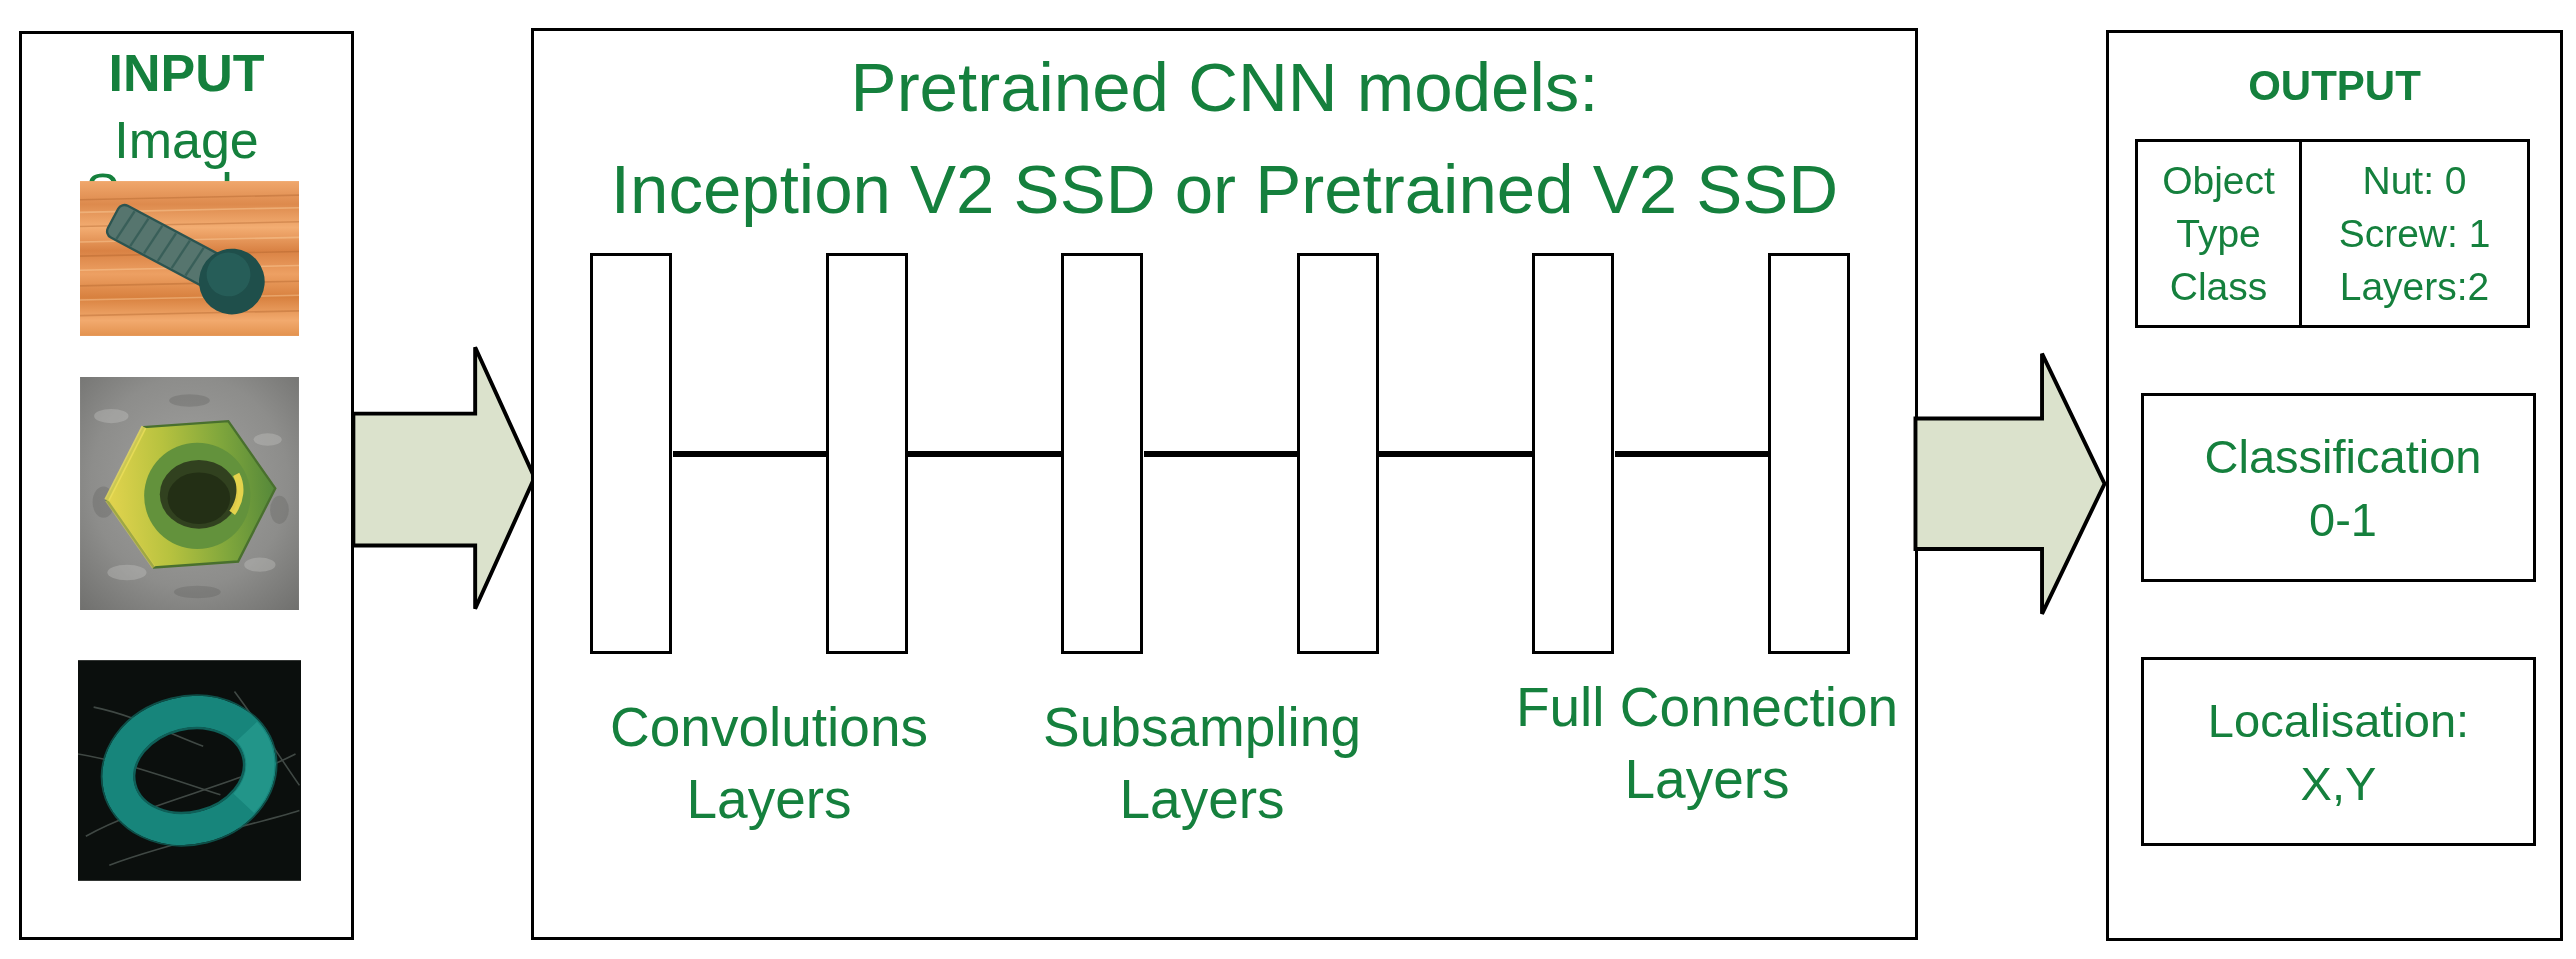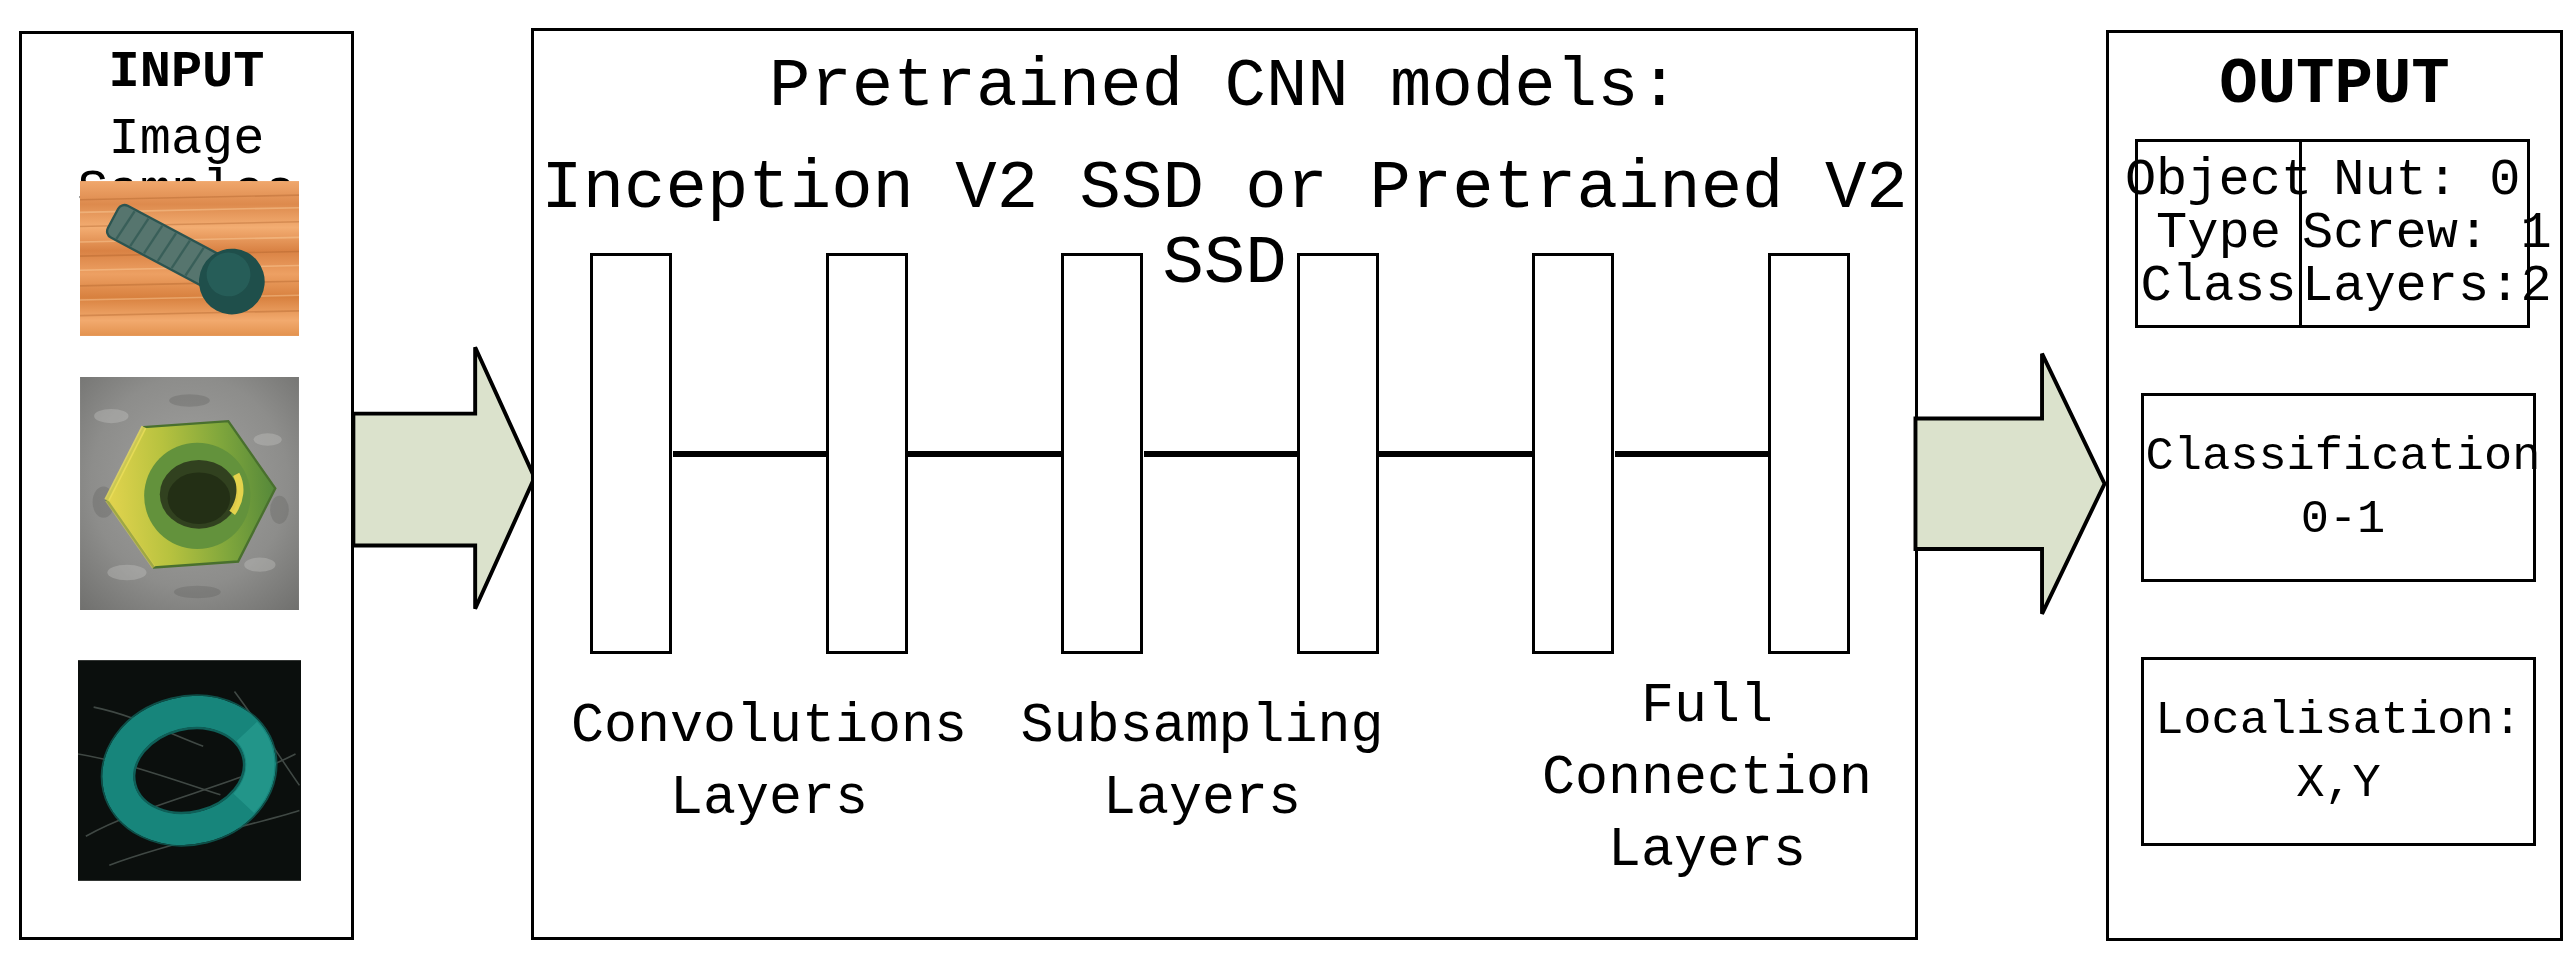--- a/index.html
+++ b/index.html
@@ -1,21 +1,21 @@
 <!DOCTYPE html>
 <html style="font-size:12.5px"><head>
 <meta charset="utf-8">
 <style>
   html,body{margin:0;padding:0;background:#ffffff;}
   .canvas{
     position:relative;
     width:2576px;height:959px;
     background:#ffffff;
-    font-family:Liberation Mono, monospace;
-    color:#000000;
+    font-family:Liberation Sans, sans-serif;
+    color:#15803d;
     overflow:hidden;
   }
   .panel{position:absolute;background:#fff;border:3.9px solid #000;box-sizing:border-box;}
   .abs{position:absolute;box-sizing:border-box;}
   .ctr{text-align:center;}
 
   
   .input-panel{left:19px;top:31px;width:335px;height:909px;}
   .input-title{left:0;top:11px;width:100%;font-size:52px;line-height:56px;font-weight:bold;}
   .input-subtitle{left:0;top:80px;width:100%;font-size:52px;line-height:52px;}
@@ -24,23 +24,23 @@
   
   .cnn-panel{left:531px;top:28px;width:1387px;height:912px;border-width:3.1px;}
   .cnn-title1{left:0;top:19px;width:100%;font-size:69px;line-height:75px;}
   .cnn-title2{left:0;top:121px;width:100%;font-size:69px;line-height:75px;}
   .layer-rect{position:absolute;top:222px;width:82px;height:401px;border:3.9px solid #000;background:#fff;box-sizing:border-box;}
   .connector{position:absolute;top:420px;height:6.3px;width:153px;background:#000;}
   .layer-label{position:absolute;width:470px;font-size:55px;line-height:72px;text-align:center;}
 
   
   .output-panel{left:2106px;top:30px;width:457px;height:911px;}
-  .output-title{left:0;top:25px;width:100%;font-size:64px;line-height:55px;font-weight:bold;}
+  .output-title{left:0;top:25px;width:100%;font-size:42px;line-height:55px;font-weight:bold;}
   .class-table{left:26px;top:106px;width:395px;height:189px;border:3.1px solid #000;display:flex;}
-  .class-cell{display:flex;flex-direction:column;justify-content:center;align-items:center;font-size:52px;line-height:53px;}
+  .class-cell{display:flex;flex-direction:column;justify-content:center;align-items:center;font-size:39px;line-height:53px;}
   .class-cell-left{width:164px;border-right:3.1px solid #000;box-sizing:border-box;}
   .class-cell-right{flex:1;}
   .out-box{border:3.1px solid #000;left:32px;width:395px;height:189px;display:flex;flex-direction:column;justify-content:center;align-items:center;font-size:47px;line-height:63px;}
   .classification-box{top:360px;padding-left:9px;}
   .localisation-box{top:624px;}
 
   .arrow-svg{position:absolute;}
 </style>
 </head>
 <body>

